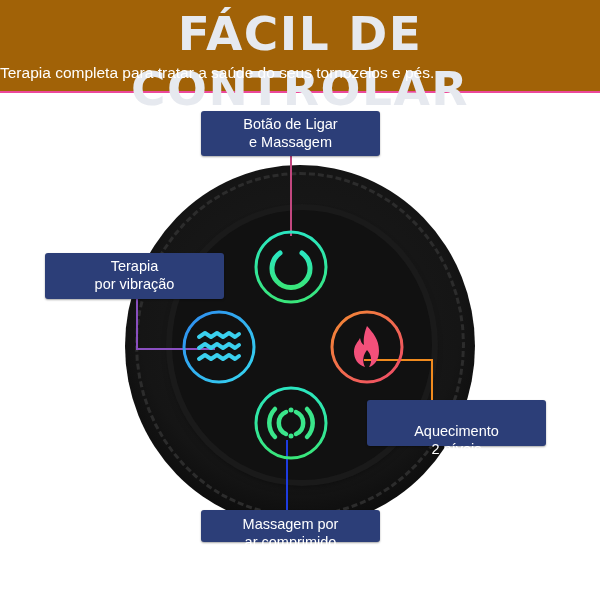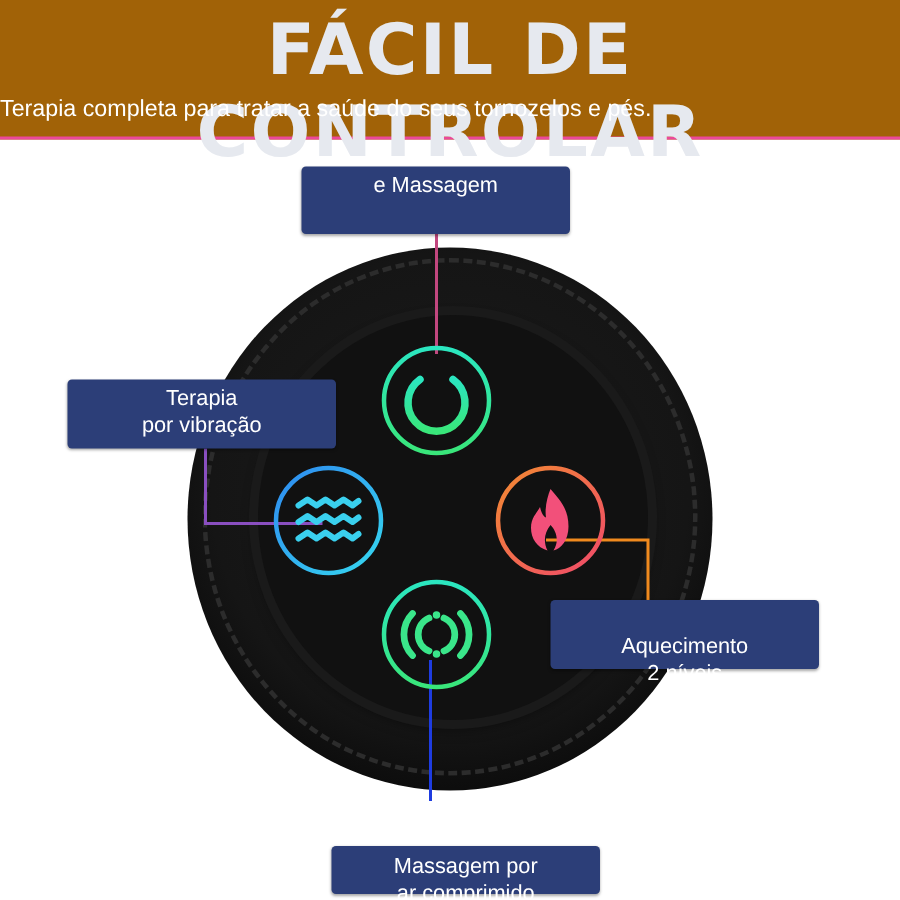--- a/index.html
+++ b/index.html
@@ -14,21 +14,21 @@
   .btn svg { position:absolute; left:0; top:0; }
   .btn-power { left:253px; top:229px; }
   .btn-vib { left:181px; top:309px; }
   .btn-heat { left:329px; top:309px; }
   .btn-air { left:253px; top:385px; }
   .label { position:absolute; background:#2c3e78; color:#ffffff; border-radius:3px; text-align:center; font-size:14.5px; line-height:18px; box-shadow:0 1px 2px rgba(0,0,0,.35); }
   .label span { display:block; }
   .label-power { left:201px; top:111px; width:179px; height:45px; padding-top:4px; box-sizing:border-box; }
   .label-vib { left:45px; top:253px; width:179px; height:46px; padding-top:4px; box-sizing:border-box; }
   .label-heat { left:367px; top:400px; width:179px; height:46px; padding-top:22px; box-sizing:border-box; }
-  .label-air { left:201px; top:564px; width:179px; height:32px; padding-top:5px; box-sizing:border-box;margin-left:20px; }
+  .label-air { left:201px; top:510px; width:179px; height:32px; padding-top:5px; box-sizing:border-box; }
   .line { position:absolute; }
 </style>
 </head>
 <body>
 
 <div class="header">
   <div class="title">FÁCIL DE CONTROLAR</div>
   <div class="subtitle">Terapia completa para tratar a saúde do seus tornozelos e pés.</div>
 </div>
 
@@ -101,20 +101,21 @@
       <path d="M54 24 A20 20 0 0 1 54 52"></path>
       <path d="M33 27 A12 12 0 0 0 33 49"></path>
       <path d="M43 27 A12 12 0 0 1 43 49"></path>
     </g>
     <circle cx="38" cy="25" r="2.5" fill="#3ae68a"></circle>
     <circle cx="38" cy="51" r="2.5" fill="#3ae68a"></circle>
   </svg>
 </div>
 
 <div class="label label-power">
+  <span>Botão de Ligar</span>
   <span>e Massagem</span>
 </div>
 <div class="label label-vib">
   <span>Terapia</span>
   <span>por vibração</span>
 </div>
 <div class="label label-heat">
   <span>Aquecimento</span>
   <span>2 níveis</span>
 </div>

